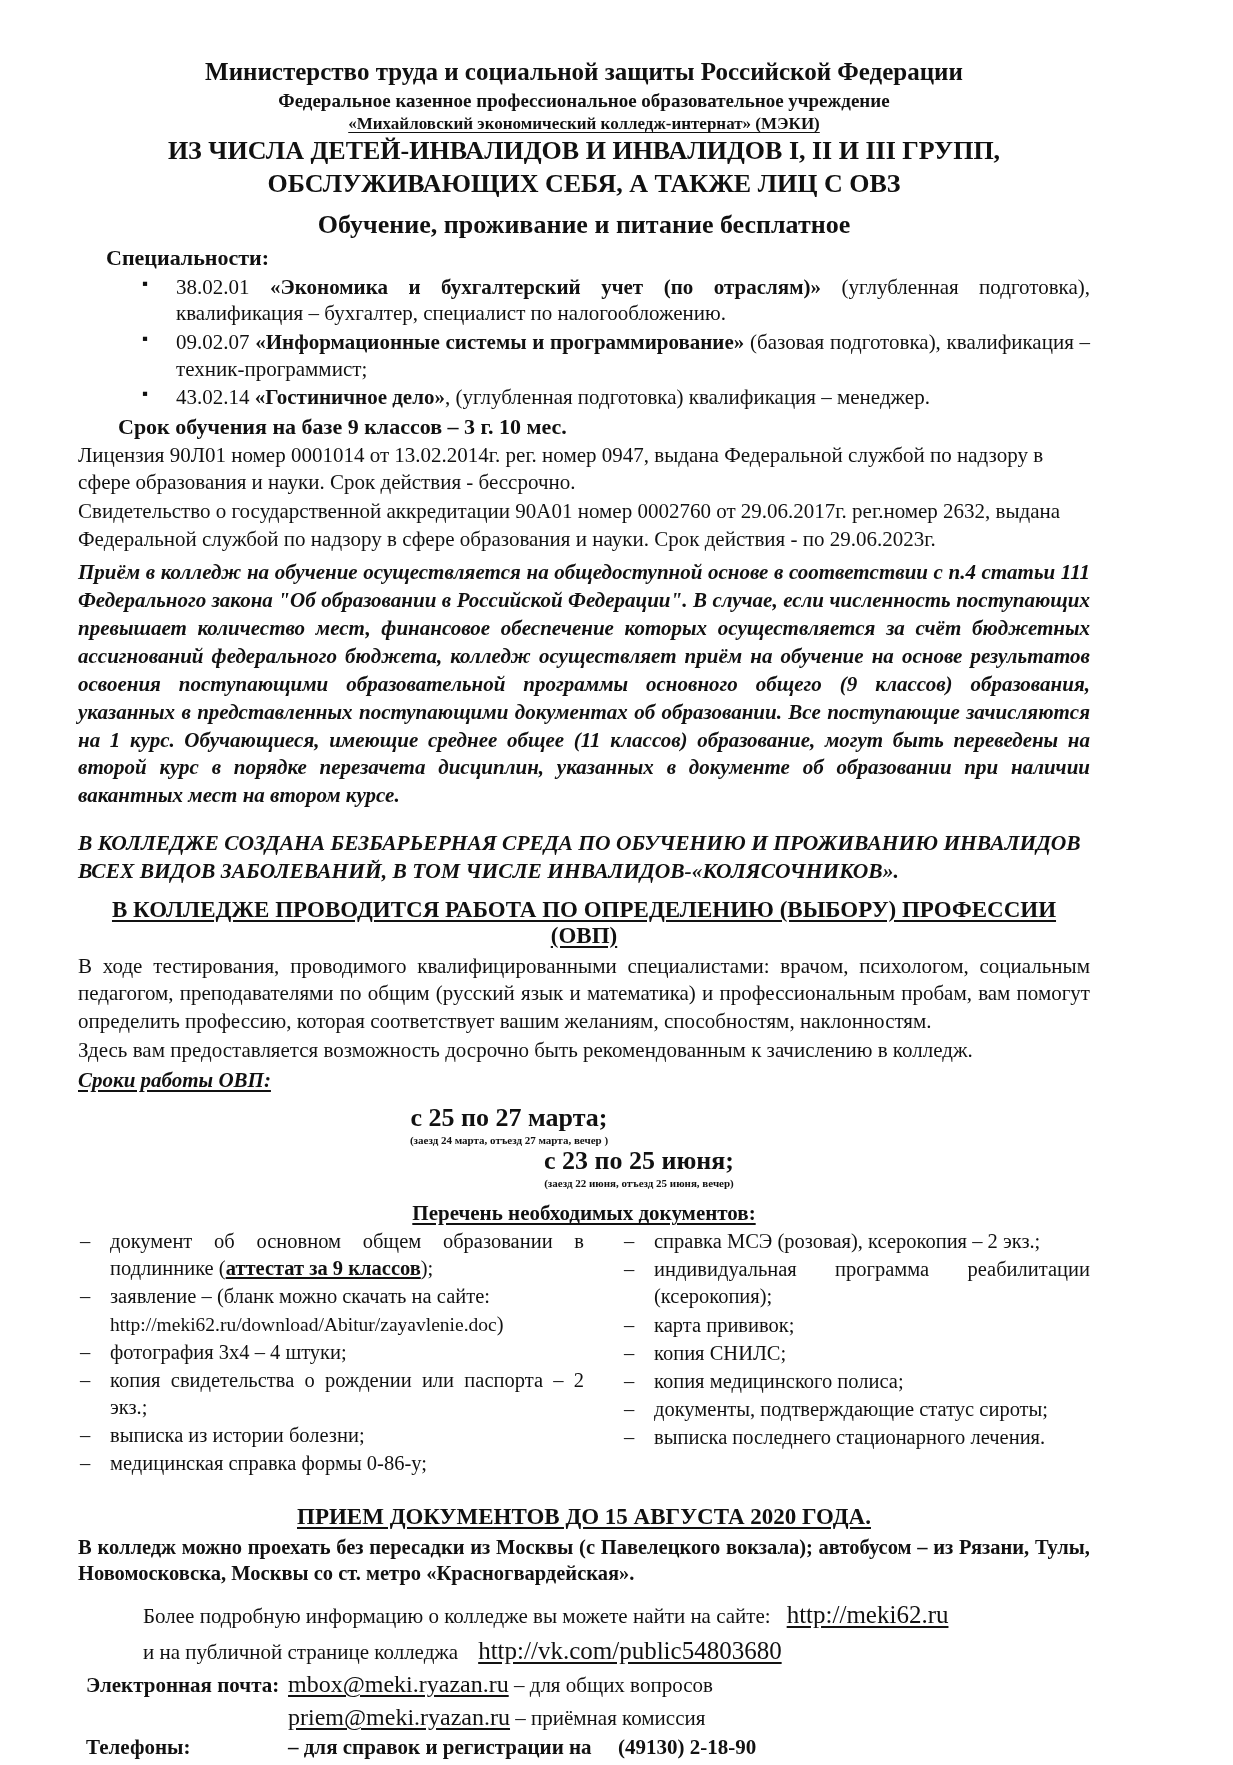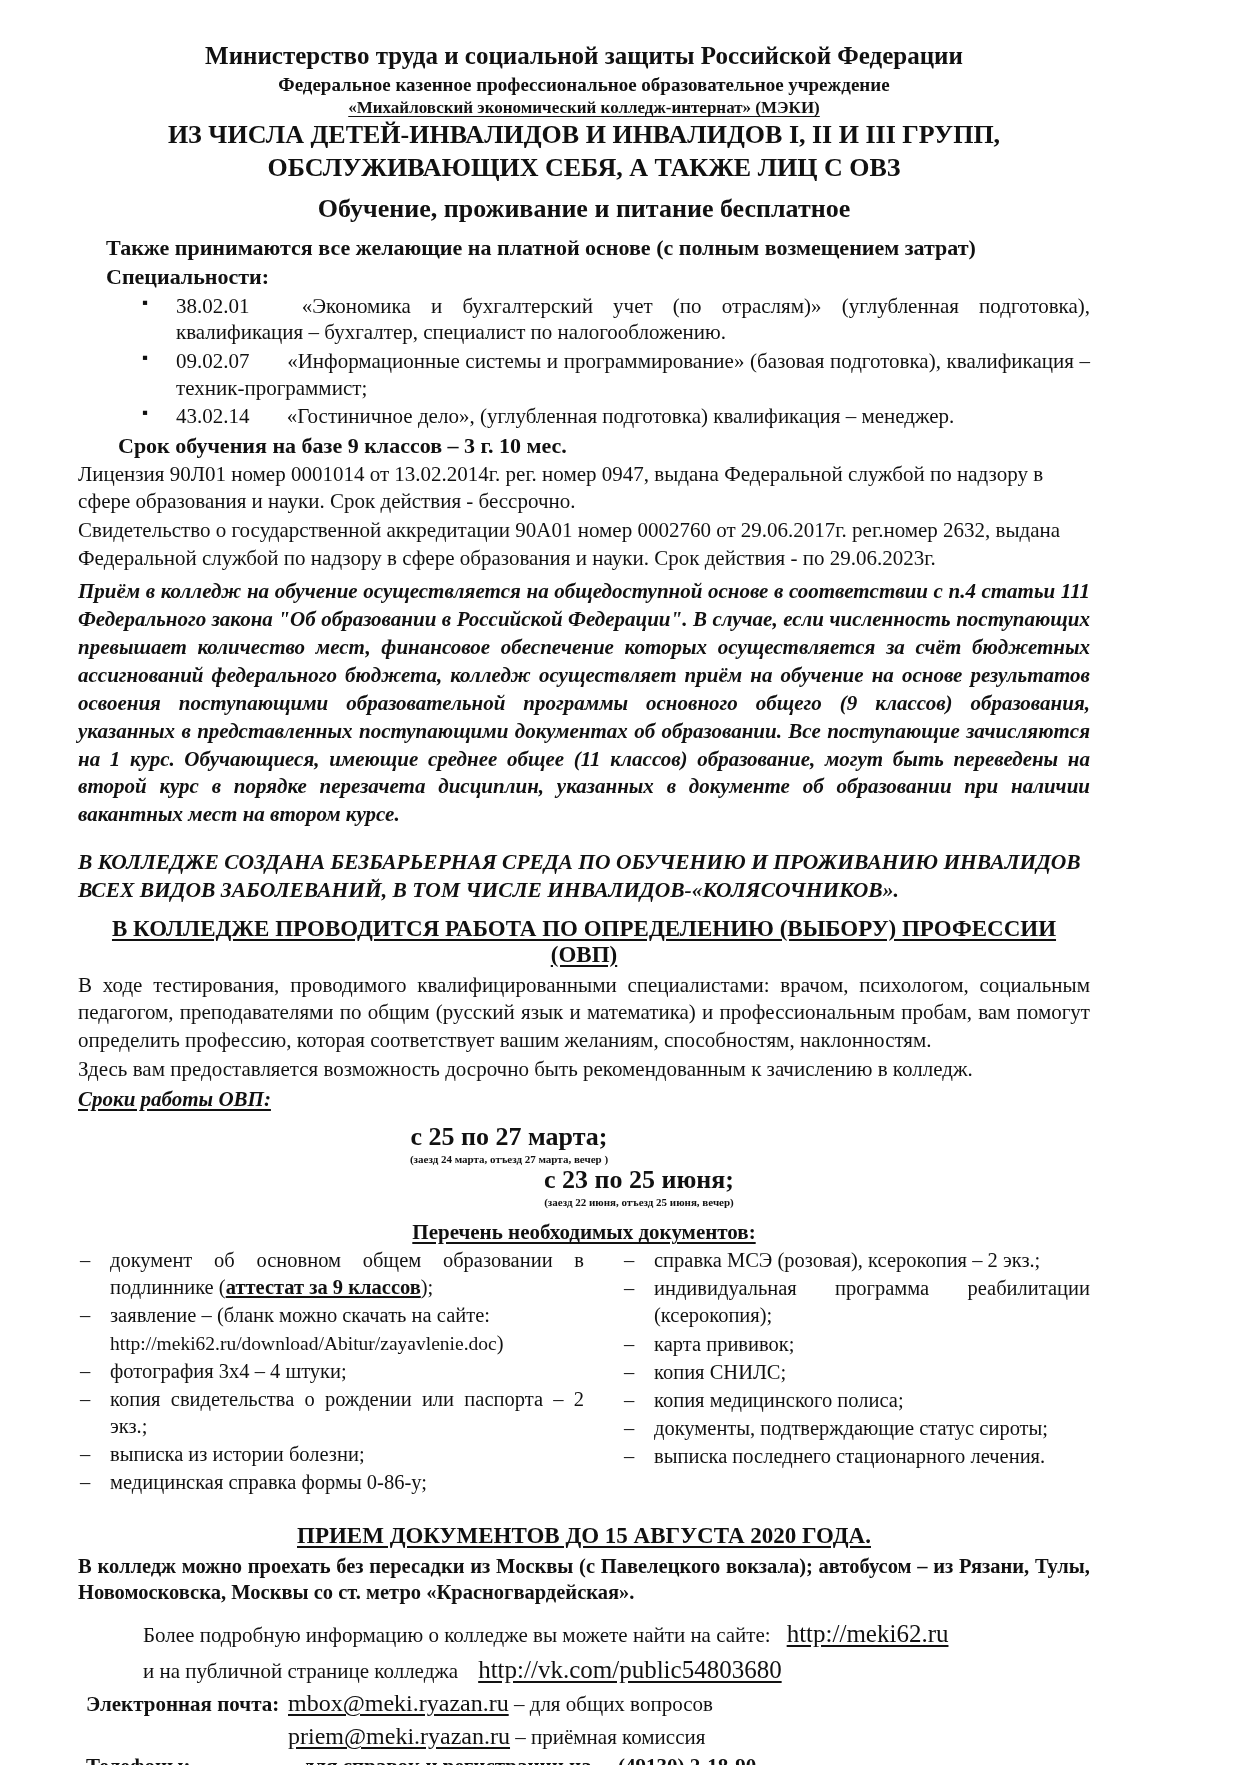--- a/index.html
+++ b/index.html
@@ -12,21 +12,21 @@
     height: 1765px;
     font-family: "Liberation Serif", "DejaVu Serif", serif;
     color: #111111;
     position: relative;
     overflow: hidden;
   }
   .page {
     width: 1182px;
     height: 1765px;
     box-sizing: border-box;
-    padding: 40px 92px 10px 78px;
+    padding: 56px 92px 10px 78px;
     position: relative;
   }
 
   
   .hdr {
     text-align: center;
     font-weight: bold;
     line-height: 1.30;
   }
   .hdr-l1 { font-size: 25px; }
@@ -73,21 +73,21 @@
     padding-left: 36px;
   }
   ul.specs > li .dash {
     position: absolute;
     left: 2px;
     top: -1px;
     font-size: 17px;
     font-weight: bold;
   }
   .code { }
-  .spec-name { font-weight: normal; margin-left: 32px; }
+  .spec-name { font-weight: bold; }
 
   .term {
     font-size: 22px;
     font-weight: bold;
     padding-left: 40px;
     margin-top: 3px;
   }
 
   .lic {
     font-size: 21px;
@@ -288,21 +288,20 @@
 
   <div class="hdr">
     <div class="hdr-l1">Министерство труда и социальной защиты Российской Федерации</div>
     <div class="hdr-l2">Федеральное казенное профессиональное образовательное учреждение</div>
     <div class="hdr-l3">«Михайловский экономический колледж-интернат» (МЭКИ)</div>
     <div class="hdr-caps">ИЗ ЧИСЛА ДЕТЕЙ-ИНВАЛИДОВ  И ИНВАЛИДОВ I, II И III ГРУПП,</div>
     <div class="hdr-caps">ОБСЛУЖИВАЮЩИХ СЕБЯ, А ТАКЖЕ ЛИЦ С ОВЗ</div>
     <div class="hdr-free">Обучение, проживание и питание бесплатное</div>
   </div>
 
-  <div class="lead">Также принимаются все желающие на платной основе (с полным возмещением затрат)</div>
   <div class="spec-title">Специальности:</div>
 
   <ul class="specs">
     <li>
       <span class="dash">▪</span><span class="code">38.02.01</span>&nbsp;<span class="spec-name">«Экономика и бухгалтерский учет (по отраслям)»</span><span> (углубленная подготовка), квалификация – бухгалтер, специалист по налогообложению.</span>
     </li>
     <li>
       <span class="dash">▪</span><span class="code">09.02.07</span>&nbsp;<span class="spec-name">«Информационные системы и программирование»</span><span> (базовая подготовка), квалификация – техник-программист;</span>
     </li>
     <li>

